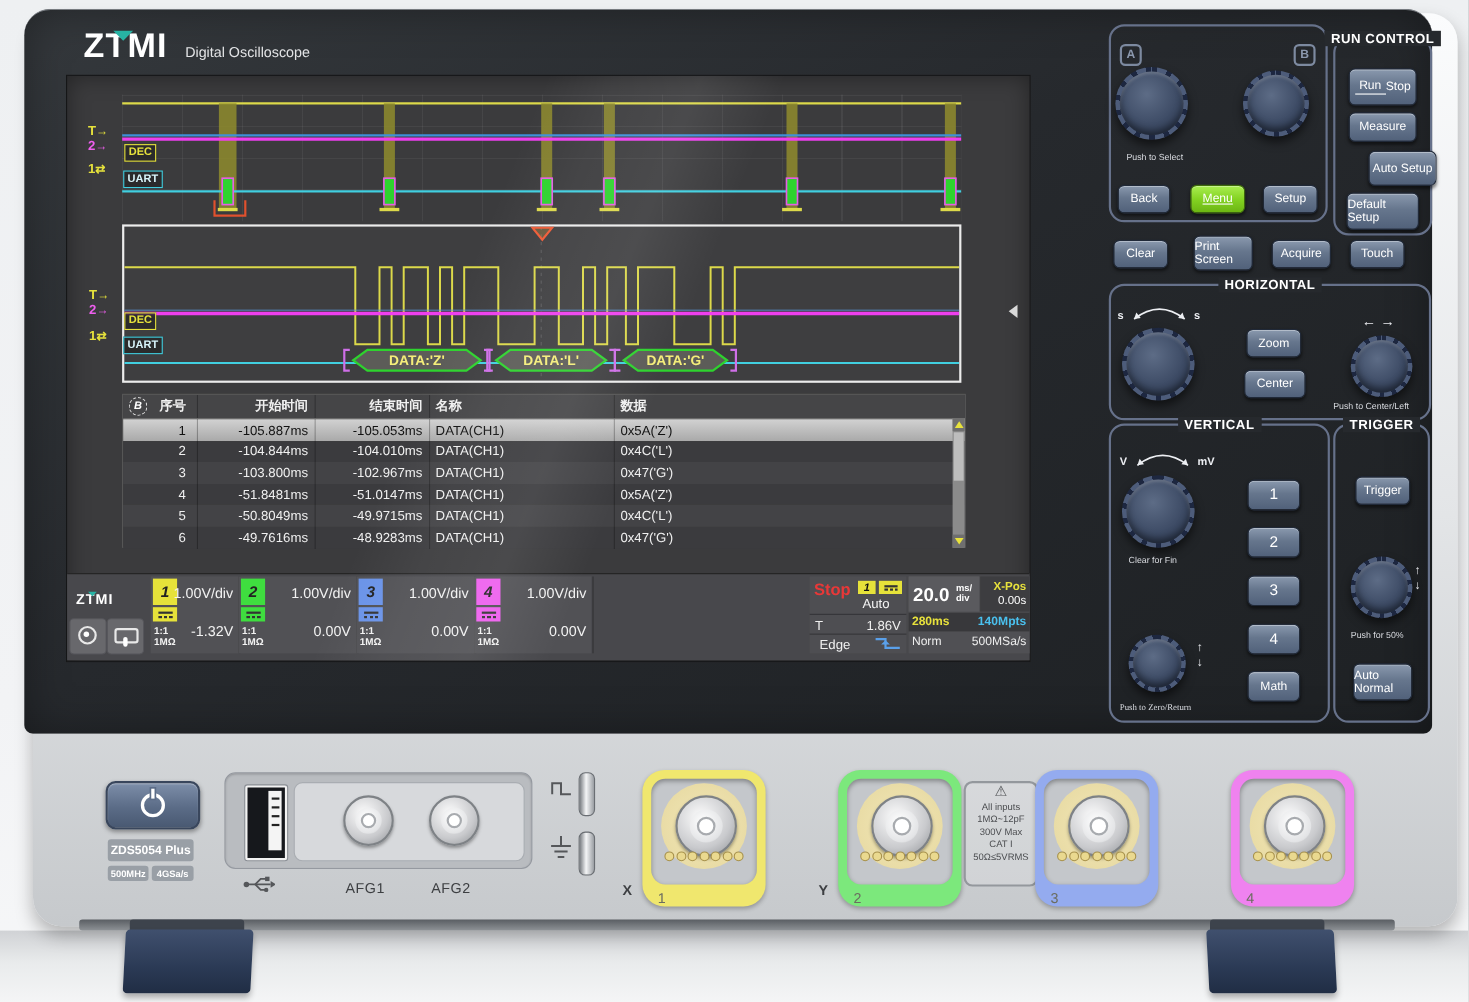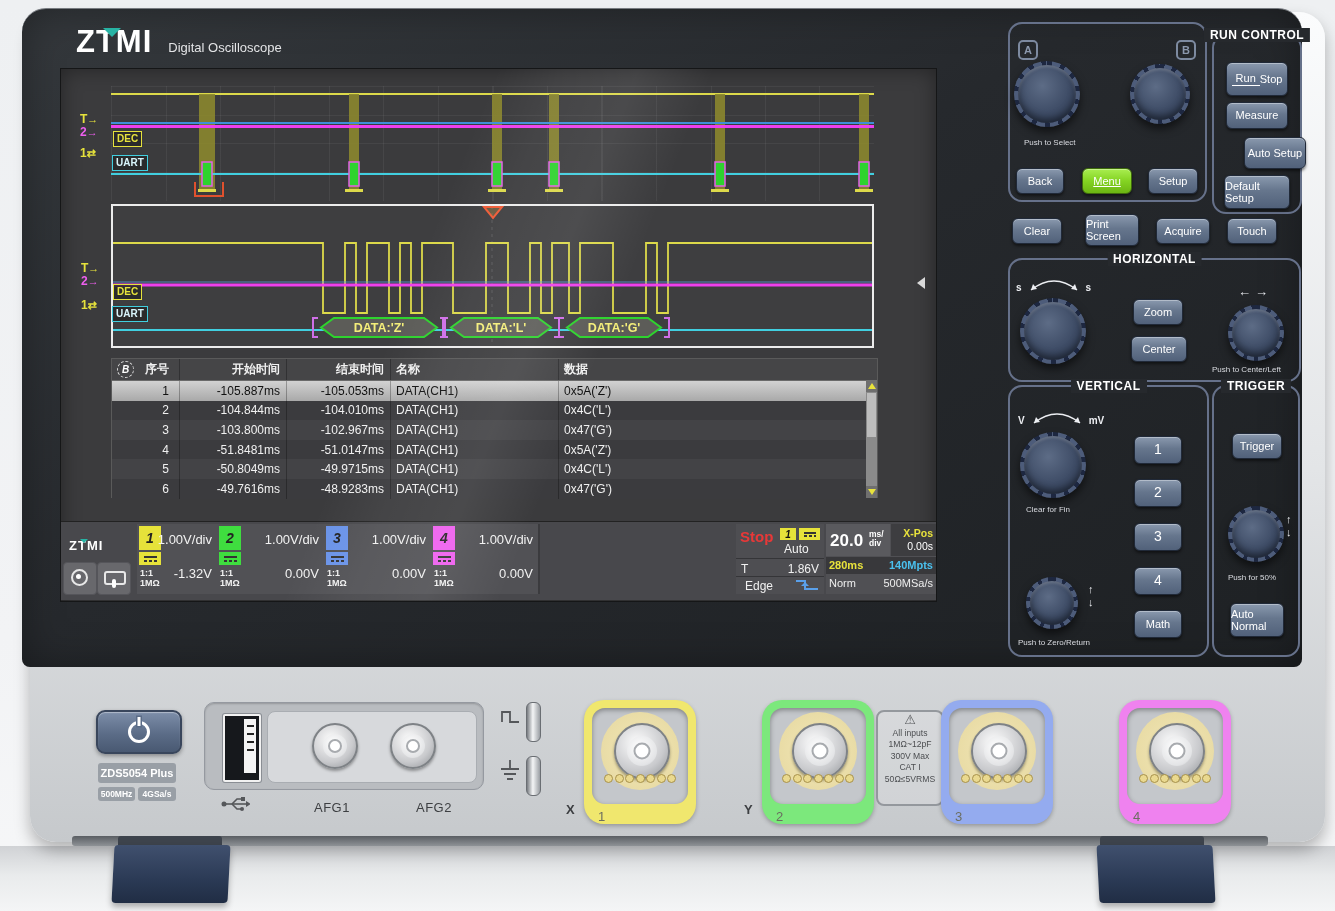--- a/index.html
+++ b/index.html
@@ -534,21 +534,21 @@
     <div class="pbtn" style="left:124px;top:49px;width:46px;height:26px;font-size:14px;">1</div>
     <div class="pbtn" style="left:124px;top:92px;width:46px;height:26px;font-size:14px;">2</div>
     <div class="pbtn" style="left:124px;top:136px;width:46px;height:26px;font-size:14px;">3</div>
     <div class="pbtn" style="left:124px;top:180px;width:46px;height:26px;font-size:14px;">4</div>
     <div class="pbtn" style="left:124px;top:223px;width:46px;height:26px;">Math</div>
     <div class="knob" style="left:16px;top:190px;width:52px;height:52px;"></div>
     <div class="udarr" style="left:78px;top:196px;">
         <span>↑</span>
         <span>↓</span>
       </div>
-    <div class="tiny" style="left:8px;top:251px;">Push to Zero/Return</div>
+    <div class="tiny" style="left:8px;top:251px;font-family:Liberation Serif, serif;">Push to Zero/Return</div>
   </div>
 
   <div class="panelbox" style="left:224px;top:371px;width:84px;height:268px;">
     <span class="ptitle">TRIGGER</span>
     <div class="pbtn" style="left:18px;top:46px;width:48px;height:24px;">Trigger</div>
     <div class="knob" style="left:14px;top:119px;width:56px;height:56px;"></div>
     <div class="udarr" style="left:72px;top:126px;">
         <span>↑</span>
         <span>↓</span>
       </div>
@@ -587,21 +587,21 @@
   <svg class="glyph" style="left:190px;top:130px;" width="30" height="16">
     <circle cx="4" cy="8" r="2.5" fill="#55575a"></circle>
       <line x1="6" y1="8" x2="26" y2="8" stroke="#55575a" stroke-width="1.6"></line>
     <path d="M12,8 L17,3 h5" fill="none" stroke="#55575a" stroke-width="1.6"></path>
     <path d="M12,8 L17,13 h4" fill="none" stroke="#55575a" stroke-width="1.6"></path>
     <rect x="21" y="1" width="4" height="4" fill="#55575a"></rect>
       <circle cx="22" cy="13" r="2" fill="#55575a"></circle>
     <path d="M26,5 l5,3 -5,3 z" fill="#55575a"></path>
   </svg>
   <div class="flabel" style="left:284px;top:134px;">AFG1</div>
-  <div class="flabel" style="left:362px;top:134px;margin-left:24px;">AFG2</div>
+  <div class="flabel" style="left:362px;top:134px;">AFG2</div>
 
   <svg class="glyph" style="left:470px;top:40px;" width="22" height="20">
     <path d="M2,16 V6 H10 V16 H19" fill="none" stroke="#55575a" stroke-width="1.8"></path>
   </svg>
   <div class="comp-pin" style="left:496px;top:36px;"></div>
   <svg class="glyph" style="left:468px;top:92px;" width="24" height="26">
     <path d="M12,2 V11 M3,11 H21 M6,16 H18 M9,21 H15" fill="none" stroke="#55575a" stroke-width="1.8"></path>
   </svg>
   <div class="comp-pin" style="left:496px;top:90px;"></div>
 

